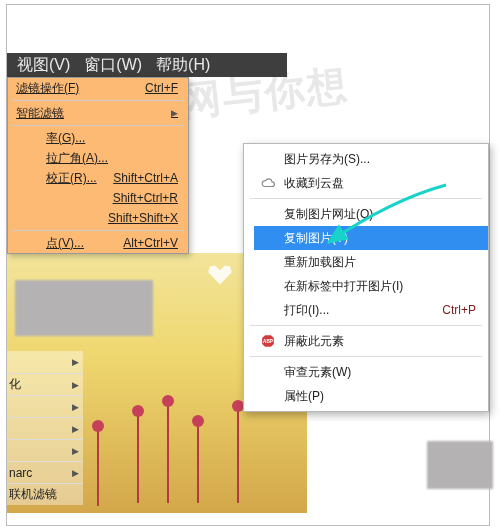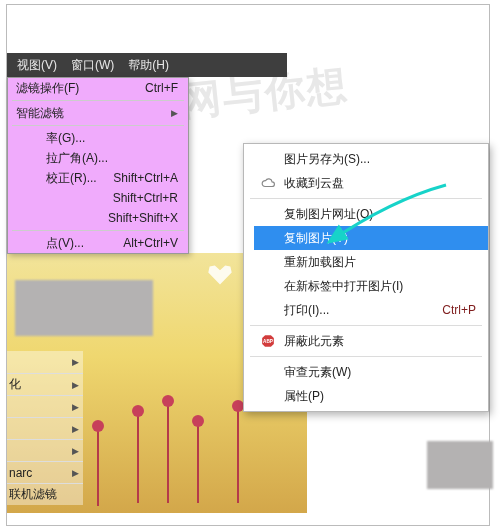--- a/index.html
+++ b/index.html
@@ -1,21 +1,21 @@
 <!DOCTYPE html>
 <html><head>
 <meta charset="utf-8">
 <style>
   * { margin: 0; padding: 0; box-sizing: border-box; font-family: "Microsoft YaHei", sans-serif; }
   body { width: 500px; height: 532px; background: #fff; position: relative; overflow: hidden; }
   .frame { position: absolute; left: 6px; top: 4px; width: 484px; height: 522px; border: 1px solid #bbb; background: #fff; }
   .watermark { position: absolute; left: 90px; top: 65px; font-size: 40px; font-weight: 700; color: #e8e8e8; transform: rotate(-6deg); letter-spacing: 2px; z-index: 0; }
-  .menubar { position: absolute; left: 0; top: 48px; width: 280px; height: 24px; background: #3e3e3e; color: #e8e8e8; display: flex; align-items: center; font-size: 12px; padding-left: 10px; gap: 14px; z-index: 3; }
+  .menubar { position: absolute; left: 0; top: 48px; width: 280px; height: 24px; background: #3e3e3e; color: #e8e8e8; display: flex; align-items: center; font-size: 16px; padding-left: 10px; gap: 14px; z-index: 3; }
   .menubar span { cursor: default; }
-  .left-menu { position: absolute; left: 0; top: 72px; width: 182px; background: #f0abfc; border: 1px solid #999; box-shadow: 2px 2px 6px rgba(0,0,0,0.25); z-index: 3; font-size: 12px; color: #222; }
+  .left-menu { position: absolute; left: 0; top: 72px; width: 182px; background: #fdba74; border: 1px solid #999; box-shadow: 2px 2px 6px rgba(0,0,0,0.25); z-index: 3; font-size: 12px; color: #222; text-decoration: underline; }
   .left-menu .mi { display: flex; justify-content: space-between; align-items: center; padding: 3px 10px 3px 8px; height: 20px; }
   .left-menu .sep { height: 1px; background: #ccc; margin: 2px 4px; }
   .left-menu .sub { padding-left: 2px; margin-left: 36px; }
   .arrow { font-size: 9px; color: #555; }
   .bgimg { position: absolute; left: 0; top: 248px; width: 300px; height: 260px; background: linear-gradient(180deg,#f2e49a 0%,#efd76f 40%,#d3a74a 100%); z-index: 1; }
   .heart { position: absolute; width: 26px; height: 24px; background: #fff; clip-path: polygon(50% 90%,5% 40%,10% 15%,30% 10%,50% 30%,70% 10%,90% 15%,95% 40%); opacity: .85; }
   .flower { position: absolute; width: 2px; background: #b43a4a; }
   .flower::before { content: ""; position: absolute; left: -5px; top: -8px; width: 12px; height: 12px; background: #c7405a; border-radius: 50%; }
   .gray-blur { position: absolute; background: #b4b2b2; filter: blur(1px); z-index: 4; }
   .blur1 { left: 8px; top: 275px; width: 138px; height: 56px; }

